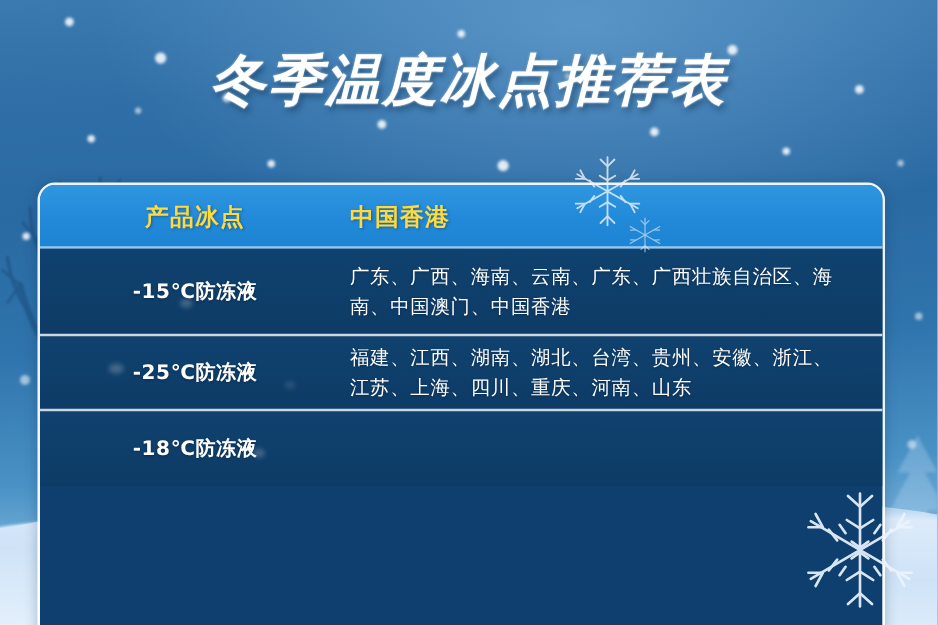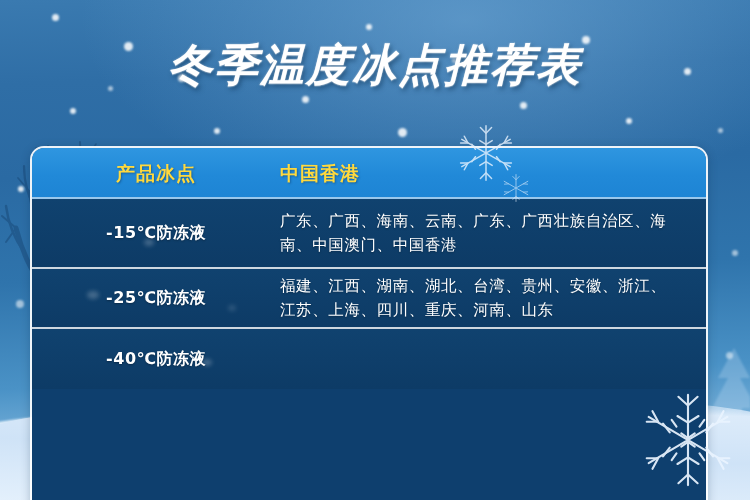--- a/index.html
+++ b/index.html
@@ -363,20 +363,20 @@
 
       <div class="trow trow-1">
         <span class="cellglow" style="left:55px; top:22px; width:12px; height:8px;"></span>
         <span class="cellglow" style="left:196px; top:36px; width:8px; height:6px; opacity:.6;"></span>
         <div class="cell-left">-25℃防冻液</div>
         <div class="cell-right">福建、江西、湖南、湖北、台湾、贵州、安徽、浙江、江苏、上海、四川、重庆、河南、山东</div>
       </div>
 
       <div class="trow trow-2">
         <span class="cellglow" style="left:170px; top:30px; width:10px; height:7px;"></span>
-        <div class="cell-left">-40℃防冻液</div>
+        <div class="cell-left">-18℃防冻液</div>
       </div>
 
 
     </div>
   </div>
 
 </div>
 
 </body></html>

